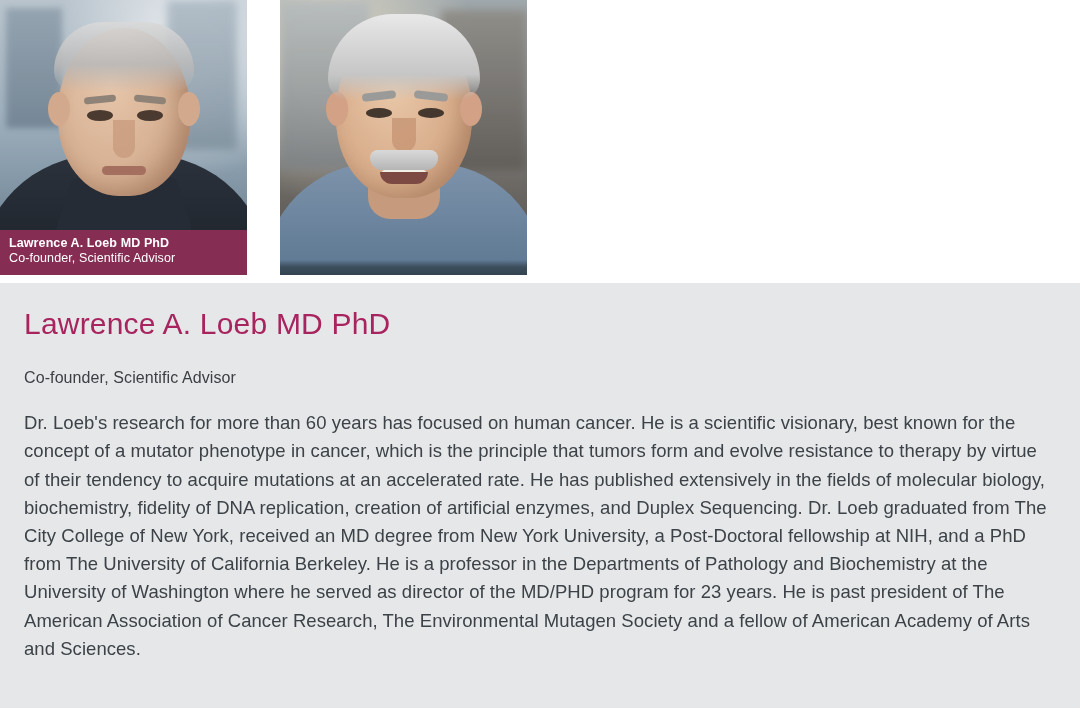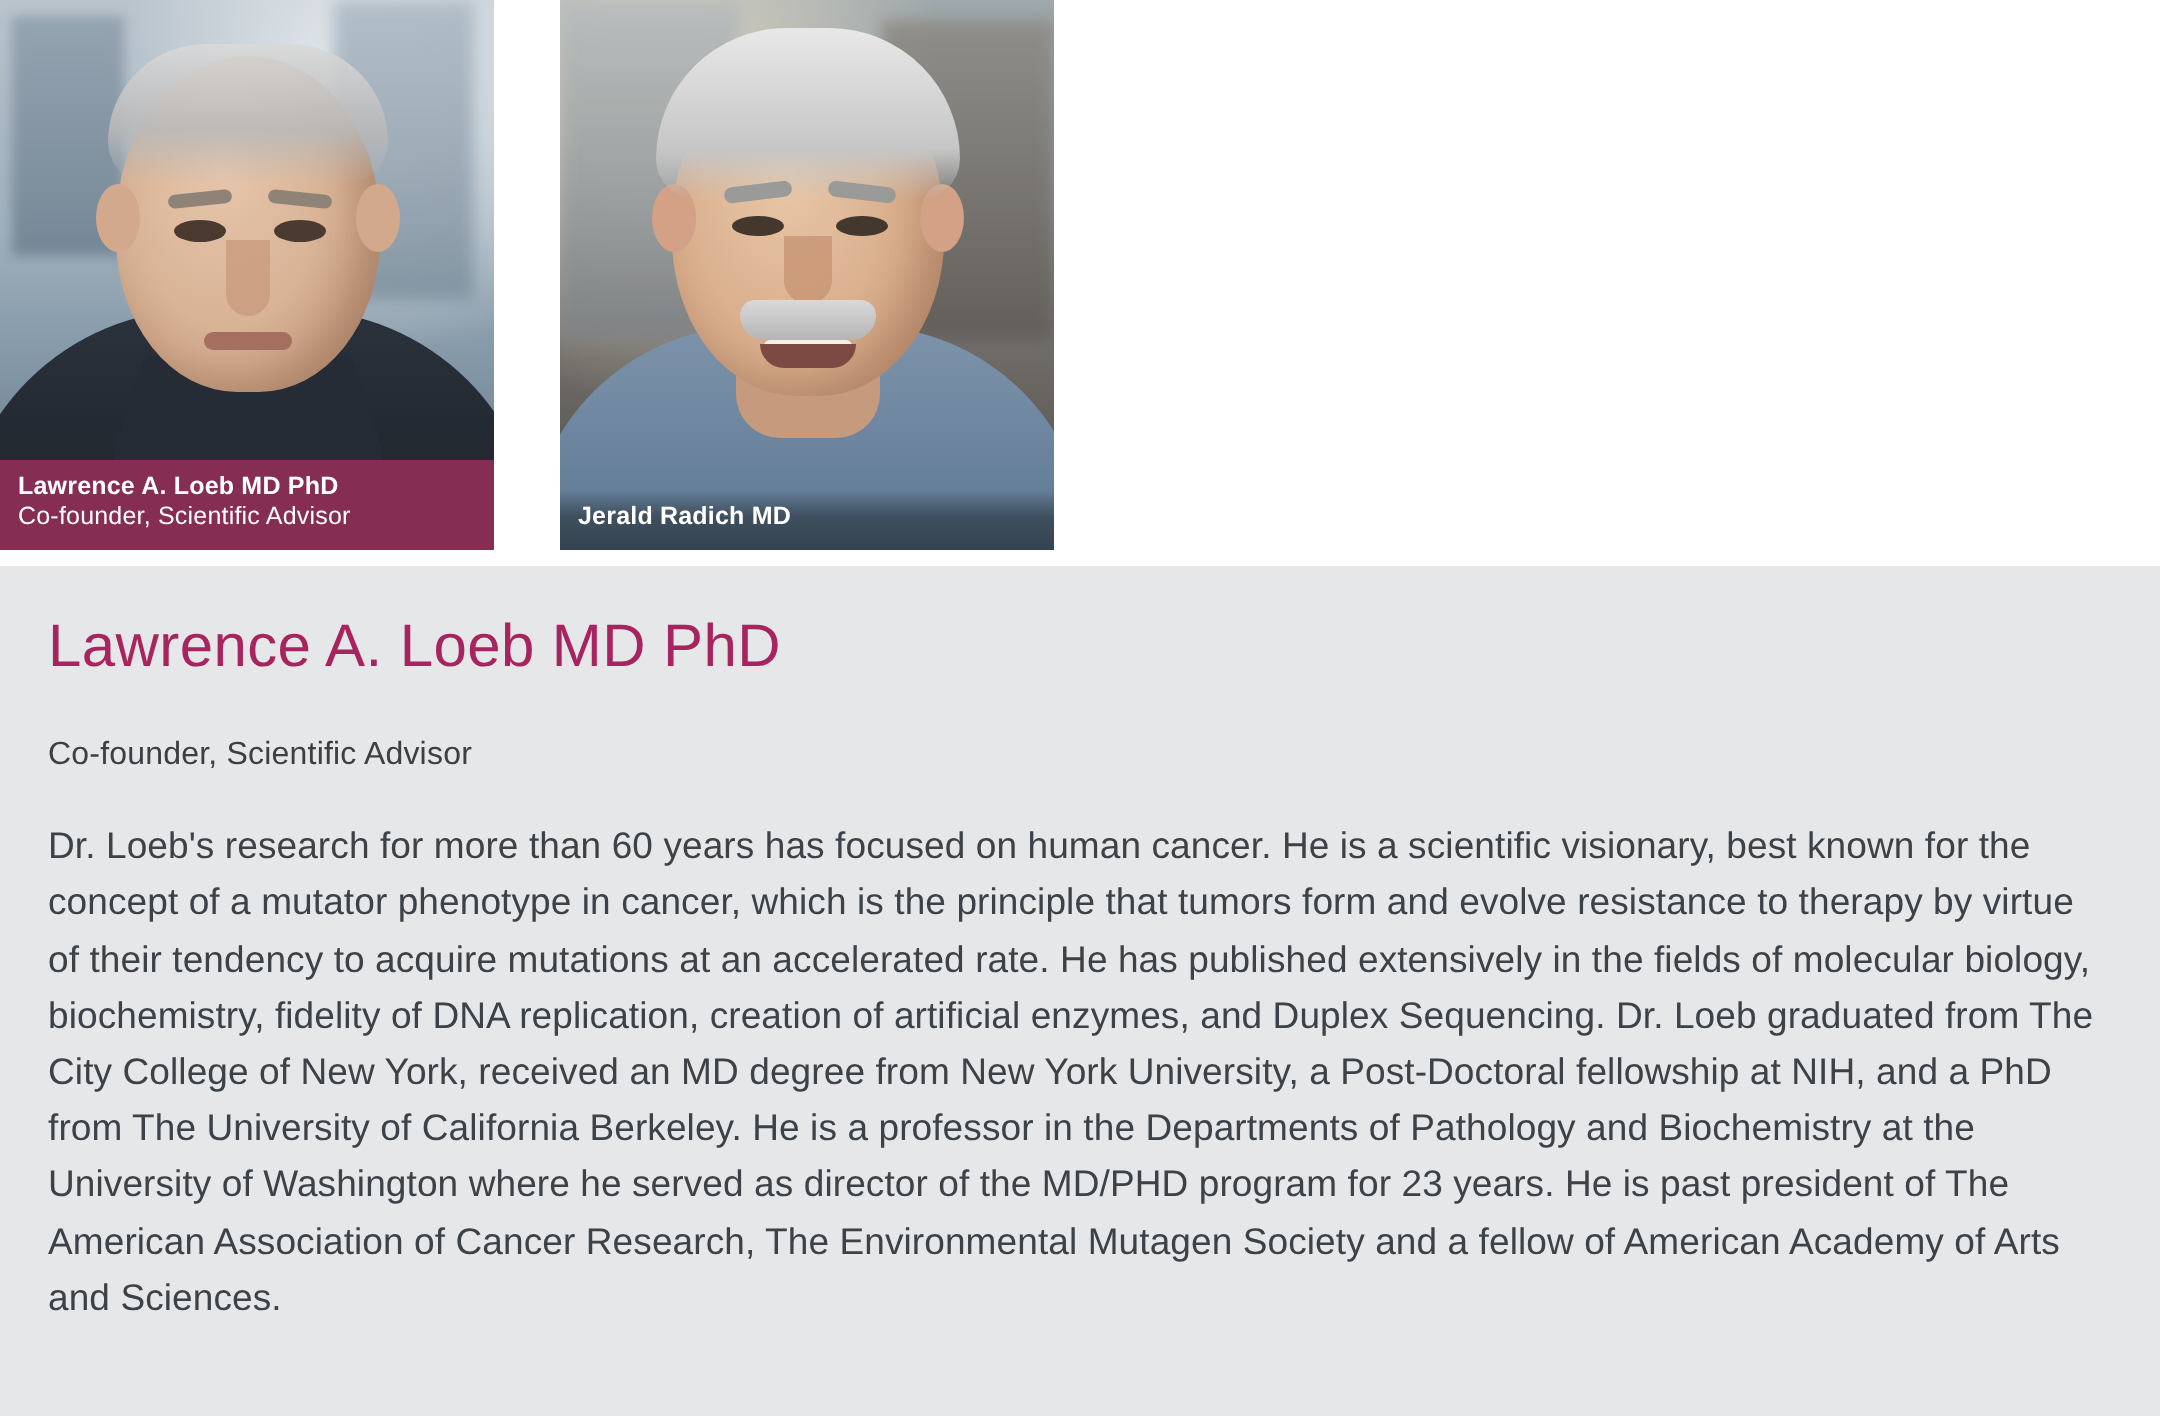--- a/index.html
+++ b/index.html
@@ -267,21 +267,20 @@
         <div class="p2-brow-l"></div>
         <div class="p2-brow-r"></div>
         <div class="p2-eye-l"></div>
         <div class="p2-eye-r"></div>
         <div class="p2-nose"></div>
         <div class="p2-teeth"></div>
         <div class="p2-mouth"></div>
         <div class="p2-stache"></div>
       </div>
       <div class="caption caption-2">
-        <div class="name">Jerald Radich MD</div>
       </div>
     </div>
 
   </div>
 
   <div class="bio-panel">
     <h1 class="bio-name">Lawrence A. Loeb MD PhD</h1>
     <div class="bio-role">Co-founder, Scientific Advisor</div>
     <p class="bio-text">Dr. Loeb's research for more than 60 years has focused on human cancer. He is a scientific visionary, best known for the concept of a mutator phenotype in cancer, which is the principle that tumors form and evolve resistance to therapy by virtue of their tendency to acquire mutations at an accelerated rate. He has published extensively in the fields of molecular biology, biochemistry, fidelity of DNA replication, creation of artificial enzymes, and Duplex Sequencing. Dr. Loeb graduated from The City College of New York, received an MD degree from New York University, a Post-Doctoral fellowship at NIH, and a PhD from The University of California Berkeley. He is a professor in the Departments of Pathology and Biochemistry at the University of Washington where he served as director of the MD/PHD program for 23 years. He is past president of The American Association of Cancer Research, The Environmental Mutagen Society and a fellow of American Academy of Arts and Sciences.</p>
   </div>

